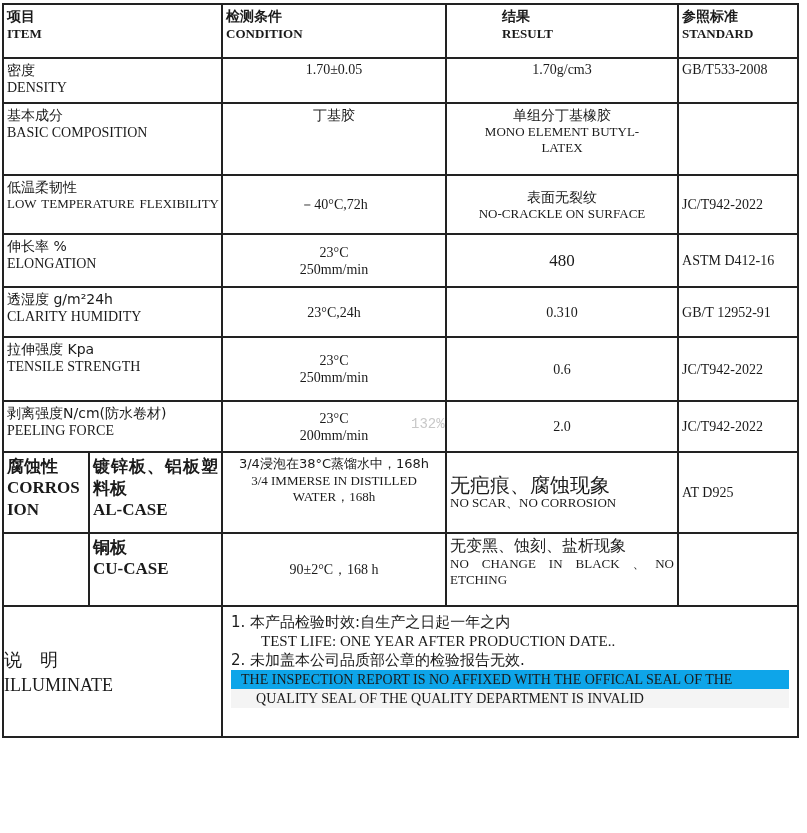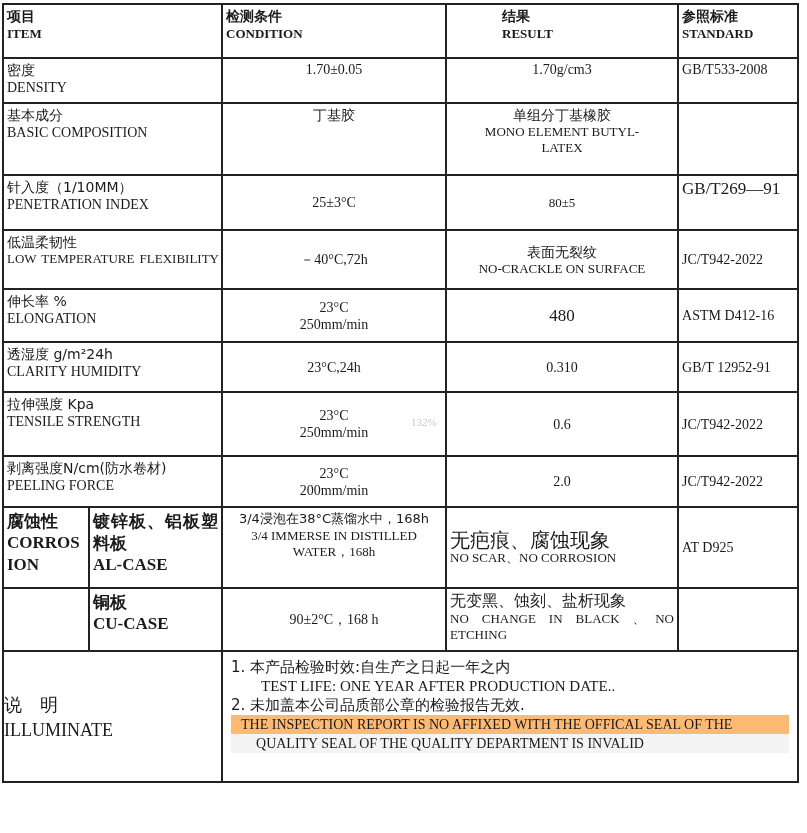--- a/index.html
+++ b/index.html
@@ -13,23 +13,23 @@
   .center { text-align:center; }
   .vmid { vertical-align:middle; }
   .big { font-size:17px; }
   .just { text-align:justify; text-align-last:justify; }
   .corr-cn { font-family:"DejaVu Sans", sans-serif; font-size:17px; font-weight:bold; line-height:22px; }
   .corr-en { font-weight:bold; font-size:17px; line-height:22px; }
   .small { font-size:13px; line-height:16px; }
   .note { padding:6px 8px; }
   .note div { line-height:19px; }
   .indent1 { padding-left:30px; font-size:15px; }
-  .indent2 { padding-left:10px; font-size:14px; background:#fdba74; }
+  .indent2 { padding-left:10px; font-size:14px; background:#0ea5e9; }
   .indent3 { padding-left:25px; font-size:14px; background:#f4f4f4; }
-  .watermark { position:absolute; left:411px; top:416px; font-family:Liberation Serif, serif; font-size:11px; color:#c8c8c8; }
+  .watermark { position:absolute; left:411px; top:416px; font-family:Liberation Mono, monospace; font-size:14px; color:#c8c8c8; }
 </style>
 </head>
 <body>
 
 <table>
   <colgroup>
     <col style="width:86px">
       <col style="width:133px">
       <col style="width:224px">
       <col style="width:232px">
@@ -73,29 +73,20 @@
     </td>
     <td class="center cn">丁基胶</td>
     <td class="center">
       <div class="cn">单组分丁基橡胶</div>
       <div class="small" style="padding:0 30px">MONO ELEMENT BUTYL-LATEX</div>
     </td>
     <td></td>
   </tr>
 
 
-  <tr style="height:55px">
-    <td colspan="2">
-      <div class="cn">针入度（1/10MM）</div>
-      <div>PENETRATION INDEX</div>
-    </td>
-    <td class="center vmid">25±3°C</td>
-    <td class="center vmid small">80±5</td>
-    <td class="big" style="line-height:21px">GB/T269—91</td>
-  </tr>
 
   <tr style="height:59px">
     <td colspan="2">
       <div class="cn">低温柔韧性</div>
       <div class="small just" style="width:212px;text-align:justify">LOW TEMPERATURE FLEXIBILITY</div>
     </td>
     <td class="center vmid">－40°C,72h</td>
     <td class="center vmid">
       <div class="cn">表面无裂纹</div>
       <div class="small">NO-CRACKLE ON SURFACE</div>
@@ -165,21 +156,21 @@
       <div class="cn" style="font-size:13px">3/4浸泡在38°C蒸馏水中，168h</div>
       <div>3/4 IMMERSE IN DISTILLED WATER，168h</div>
     </td>
     <td class="vmid">
       <div class="cn" style="font-size:20px;line-height:20px">无疤痕、腐蚀现象</div>
       <div class="small">NO SCAR、NO CORROSION</div>
     </td>
     <td class="vmid">AT D925</td>
   </tr>
 
-  <tr style="height:63px">
+  <tr style="height:73px">
     <td></td>
     <td>
       <div class="corr-cn">铜板</div>
       <div class="corr-en">CU-CASE</div>
     </td>
     <td class="center vmid">90±2°C，168 h</td>
     <td>
       <div class="cn" style="font-size:16px;line-height:20px">无变黑、蚀刻、盐析现象</div>
       <div class="small" style="text-align:justify">NO CHANGE IN BLACK 、NO ETCHING</div>
     </td>

